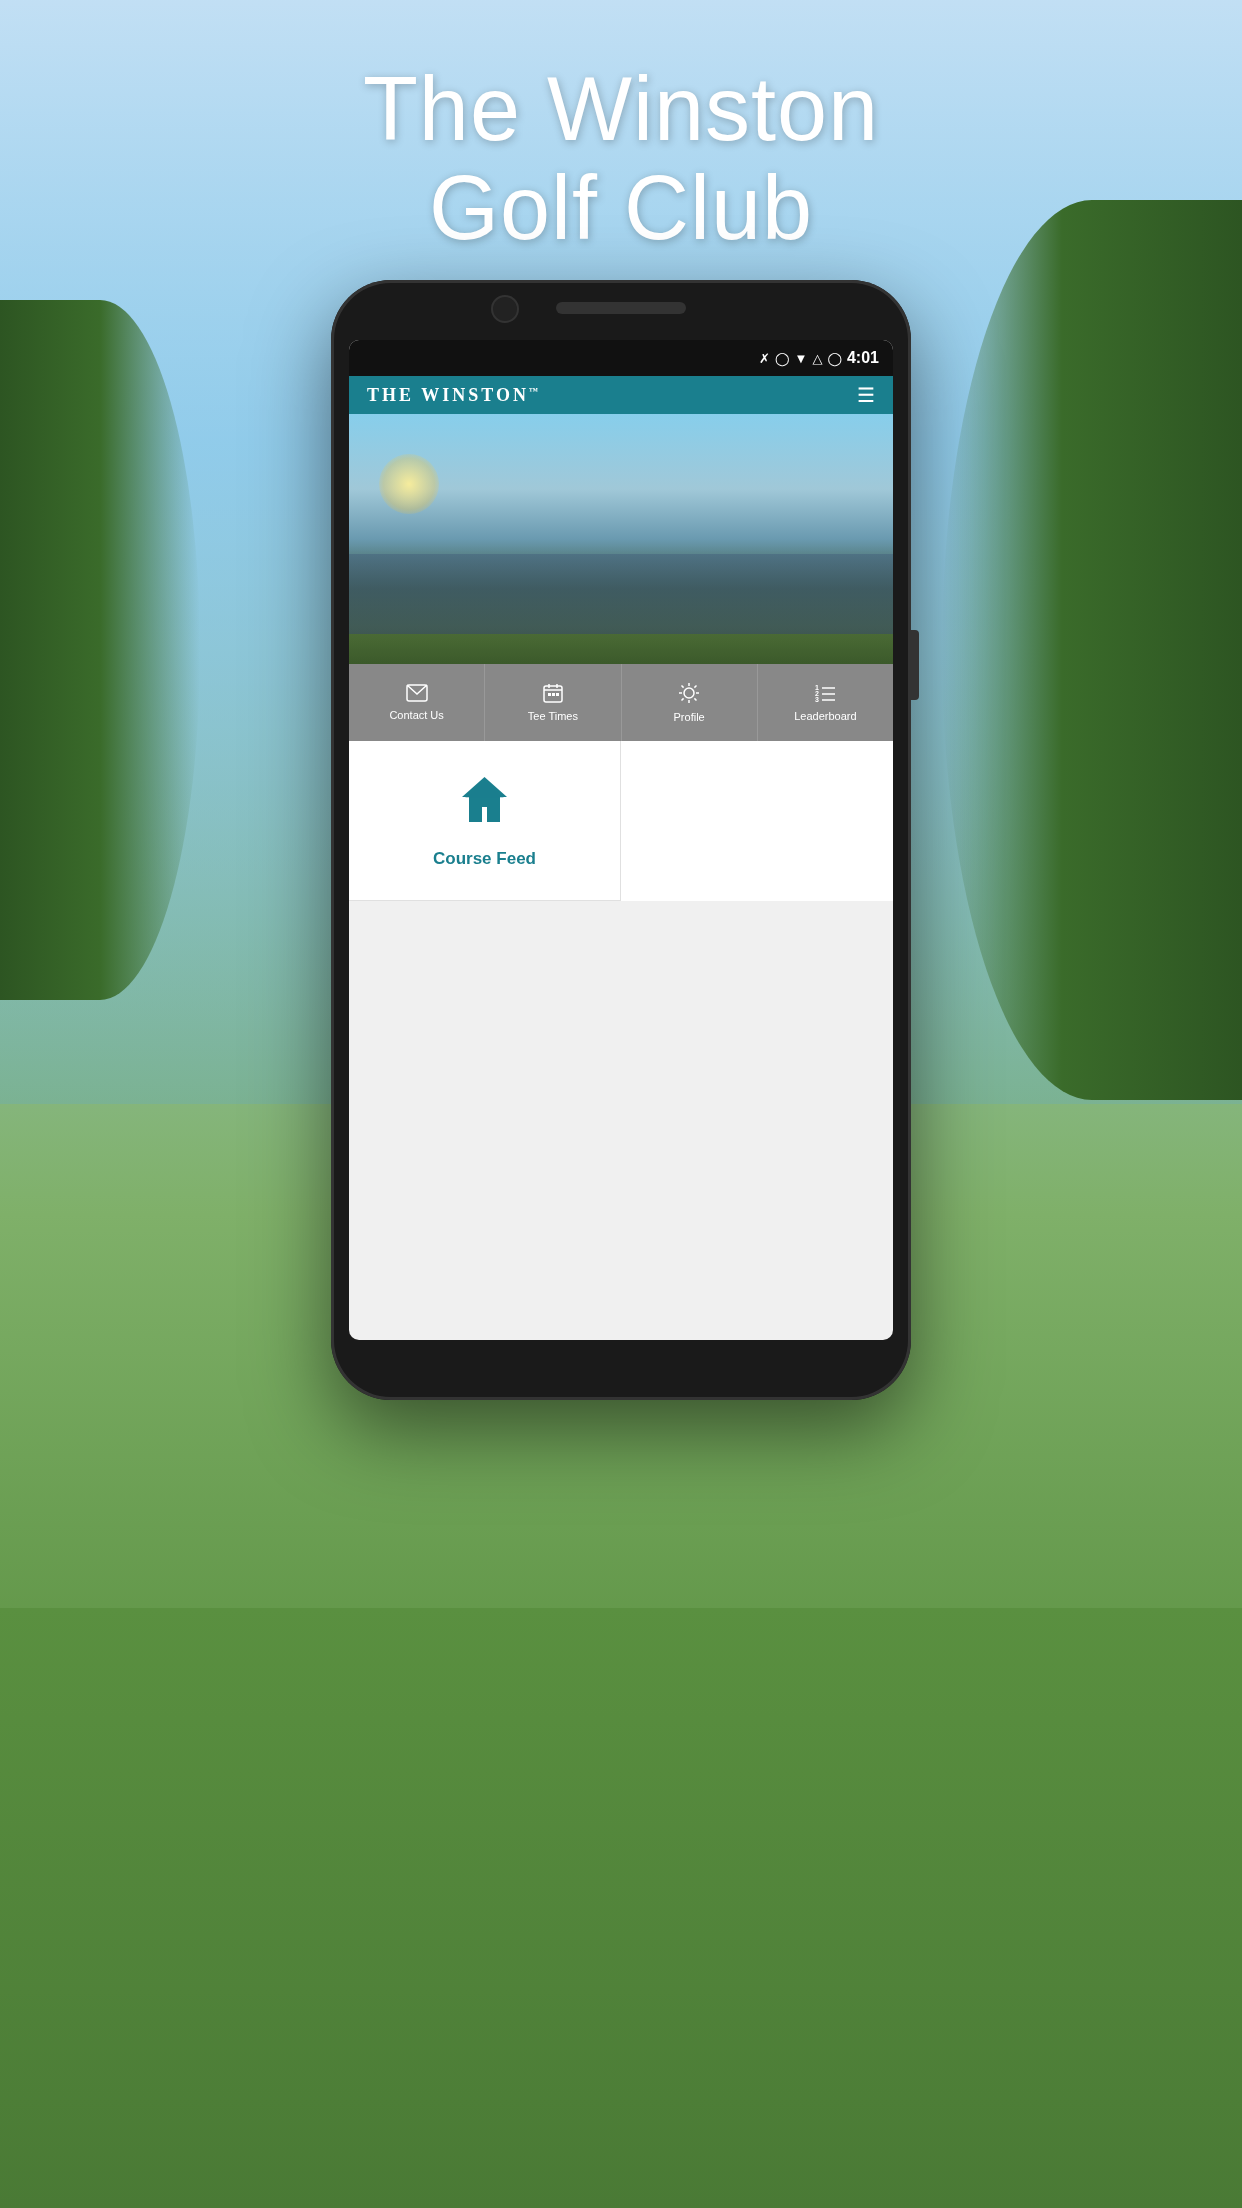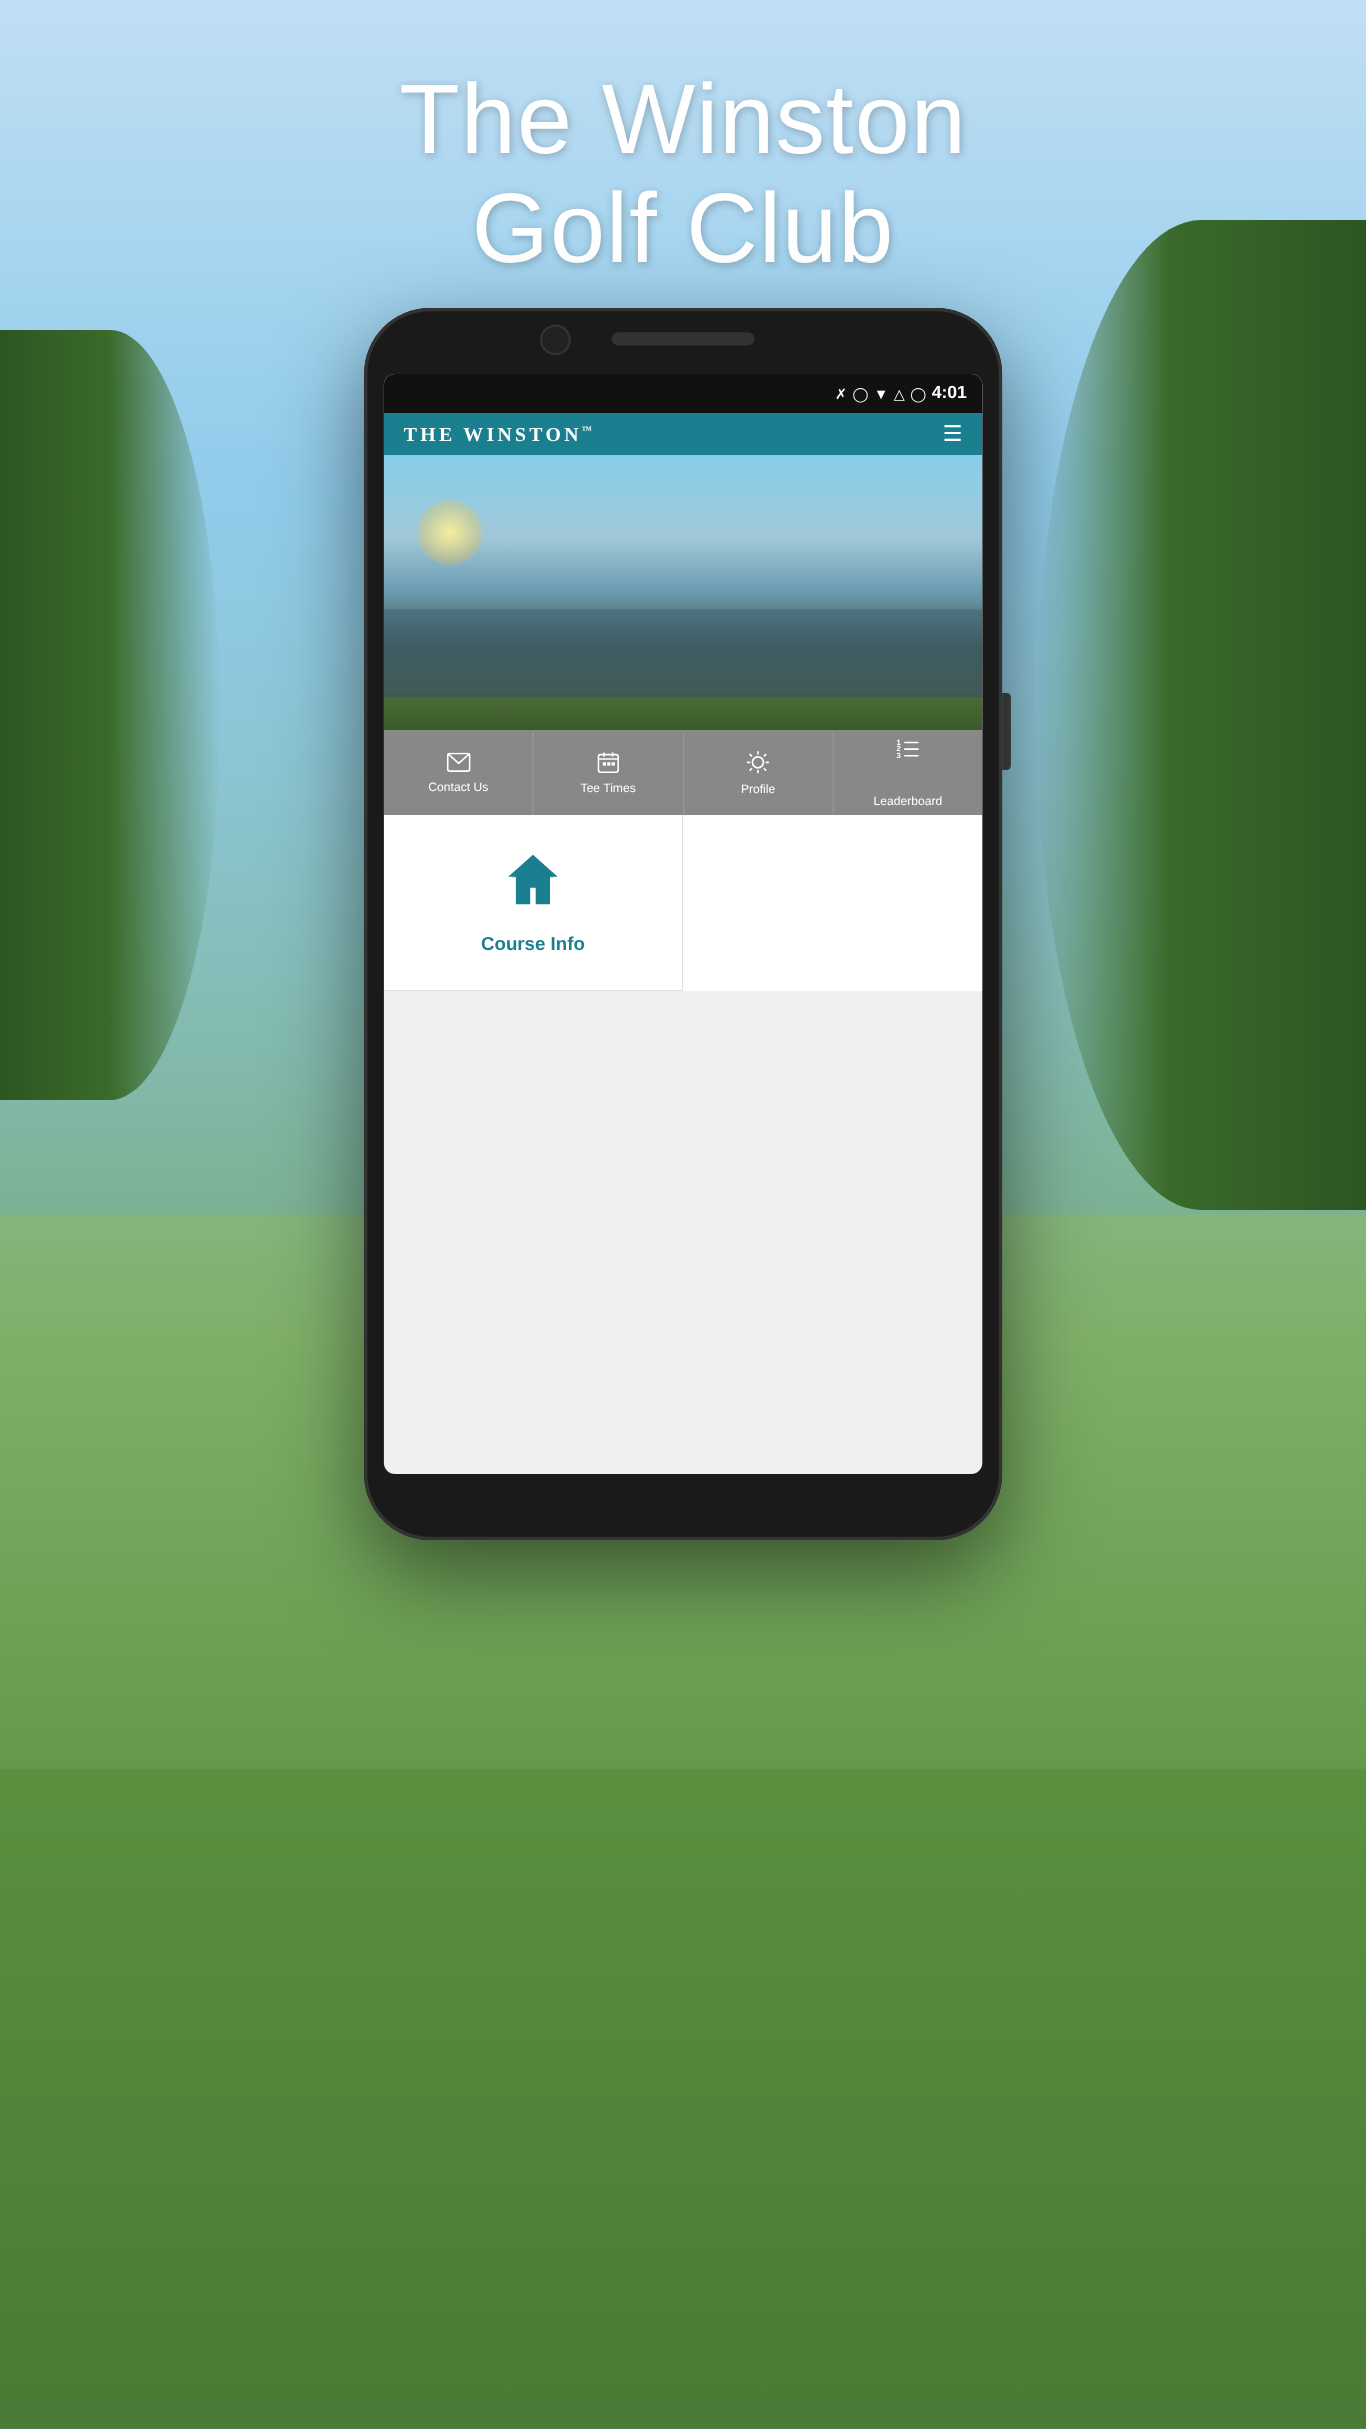--- a/index.html
+++ b/index.html
@@ -271,21 +271,20 @@
       align-items: center;
       justify-content: center;
       gap: 4px;
       border-right: 1px solid #999;
       cursor: pointer;
       padding: 6px 0;
     }
 
     .nav-item:last-child {
       border-right: none;
-      justify-content: space-between;
     }
 
     .nav-icon {
       color: white;
       font-size: 20px;
       line-height: 1;
     }
 
     .nav-label {
       color: white;
@@ -455,20 +454,20 @@
 
 
 
       <div class="grid-item">
         <div class="grid-icon">
           <svg width="55" height="55" viewBox="0 0 55 55" fill="#1a7f8e">
             <polygon points="27.5,5 5,25 12,25 12,50 25,50 25,35 30,35 30,50 43,50 43,25 50,25" fill="#1a7f8e"></polygon>
             <polygon points="8,26 27.5,8 47,26" fill="#1a7f8e" opacity="0.3"></polygon>
           </svg>
         </div>
-        <div class="grid-label">Course Info</div>
+        <div class="grid-label">Course Feed</div>
       </div>
 
 
     </div>
 
   </div>
 </div>
 
 </body></html>

